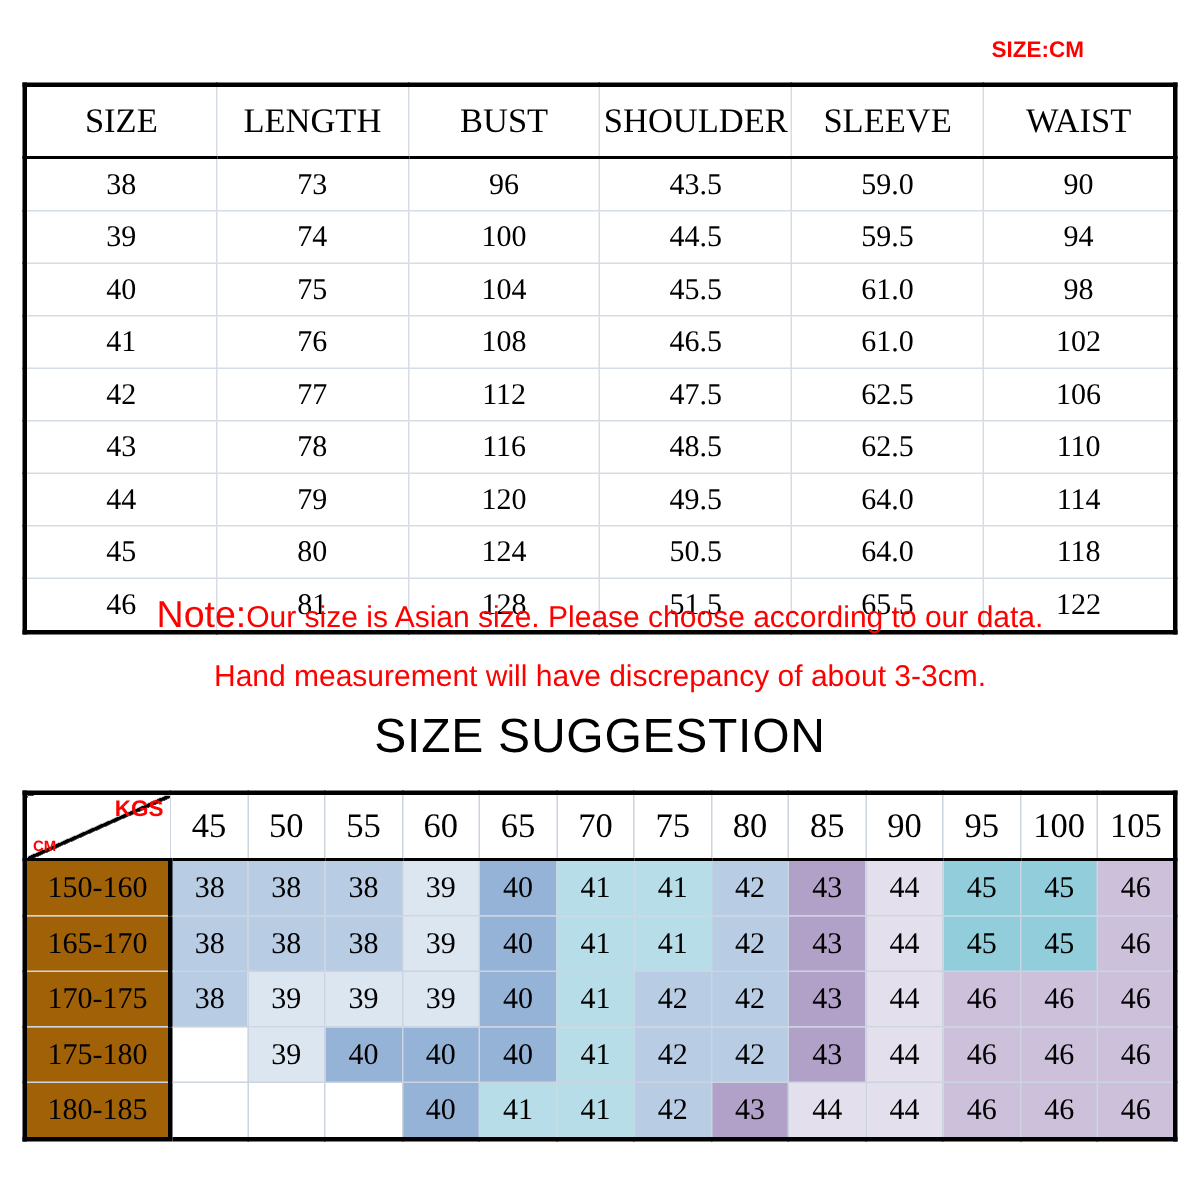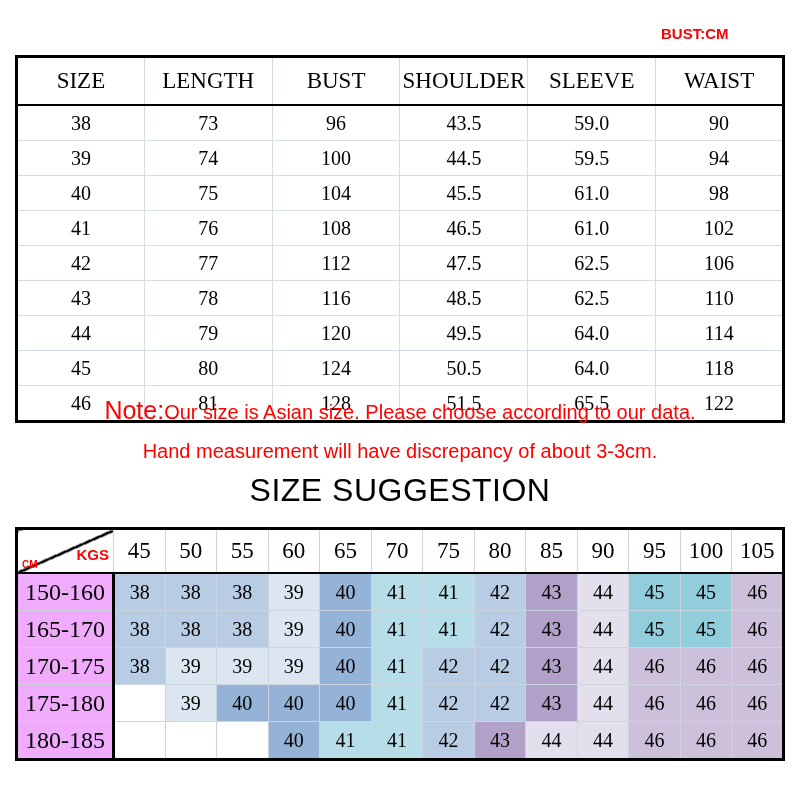--- a/index.html
+++ b/index.html
@@ -20,39 +20,39 @@
   .note1{position:absolute;top:396px;left:0;width:800px;text-align:center;color:#ff0000;font-size:20px;}
   .note-prefix{font-size:25px;}
   .note2{position:absolute;top:440px;left:0;width:800px;text-align:center;color:#ff0000;font-size:20px;}
   .suggestion-title{position:absolute;top:472px;left:0;width:800px;text-align:center;
         font-size:32px;font-weight:400;letter-spacing:0.5px;}
 
   .suggestion-table{position:absolute;top:527px;left:15px;width:770px;
         border:3px solid #000;font-family:"Liberation Serif","DejaVu Serif",serif;}
   .suggestion-table th,.suggestion-table td{border:1px solid #ccd4df;text-align:center;vertical-align:middle;}
   .suggestion-table thead th{height:40px;font-size:23px;font-weight:400;border-bottom:2px solid #000;}
-  .suggestion-table tbody th{height:34px;font-size:24px;font-weight:400;background:#f0abfc;
+  .suggestion-table tbody th{height:34px;font-size:20px;font-weight:400;background:#a16207;
         border-right:3px solid #000;}
   .suggestion-table tbody td{height:34px;font-size:20px;}
   .corner{width:95px;position:relative;padding:0;
         background:linear-gradient(to bottom right,
           #ffffff calc(50% - 1.3px),#000 calc(50% - 1.3px),
           #000 calc(50% + 1.3px),#ffffff calc(50% + 1.3px));
         border-right:3px solid #000;}
-  .corner .kgs{position:absolute;top:16px;right:4px;color:#ff0000;font-size:15px;font-weight:700;
+  .corner .kgs{position:absolute;top:1px;right:4px;color:#ff0000;font-size:15px;font-weight:700;
         font-family:"Liberation Sans",sans-serif;}
   .corner .cm{position:absolute;bottom:2px;left:4px;color:#ff0000;font-size:10px;font-weight:700;
         font-family:"Liberation Sans",sans-serif;}
 </style>
 </head>
 <body>
 
 <div class="page">
 
-  <div class="unit-label">BUST:CM</div>
+  <div class="unit-label">SIZE:CM</div>
 
   <table class="size-table" id="size-table">
     <thead id="size-head">
         <tr>
           <th>SIZE</th>
           <th>LENGTH</th>
           <th>BUST</th>
           <th>SHOULDER</th>
           <th>SLEEVE</th>
           <th>WAIST</th>

